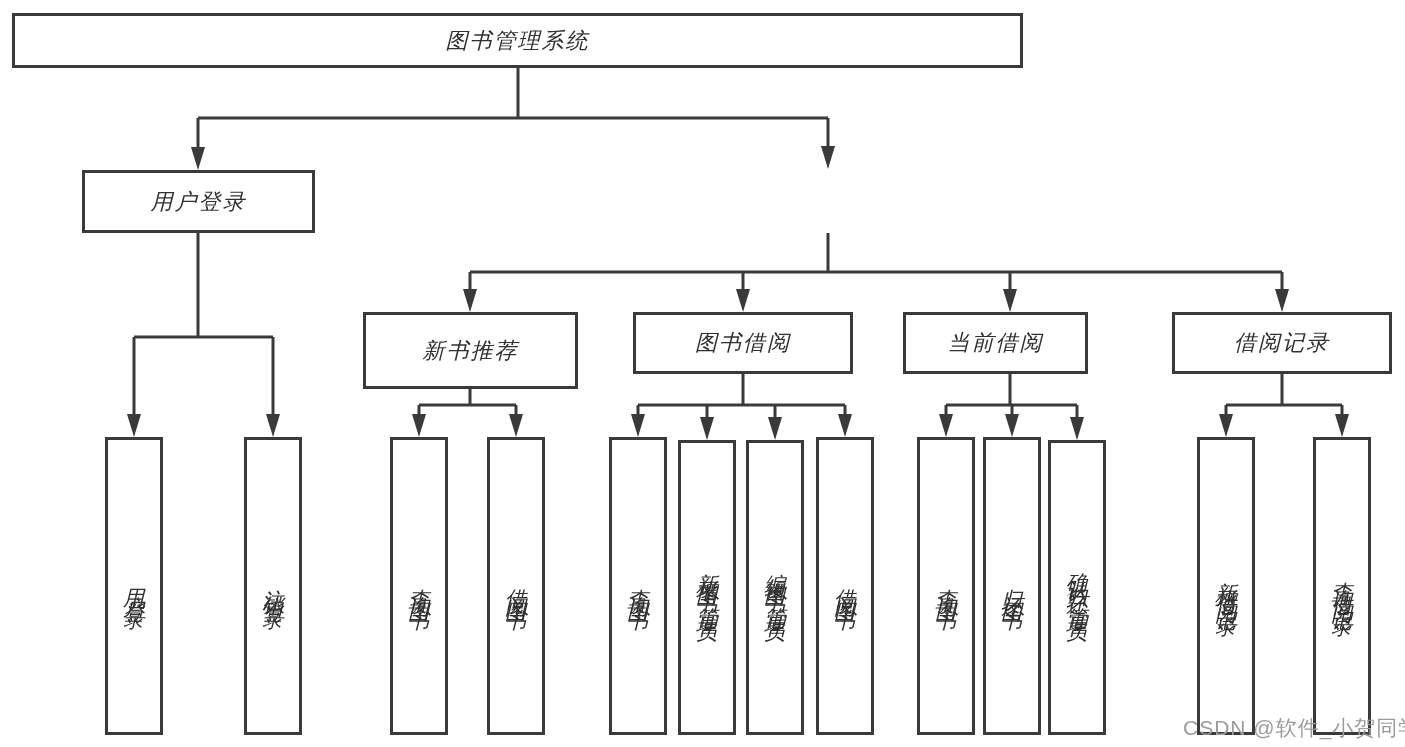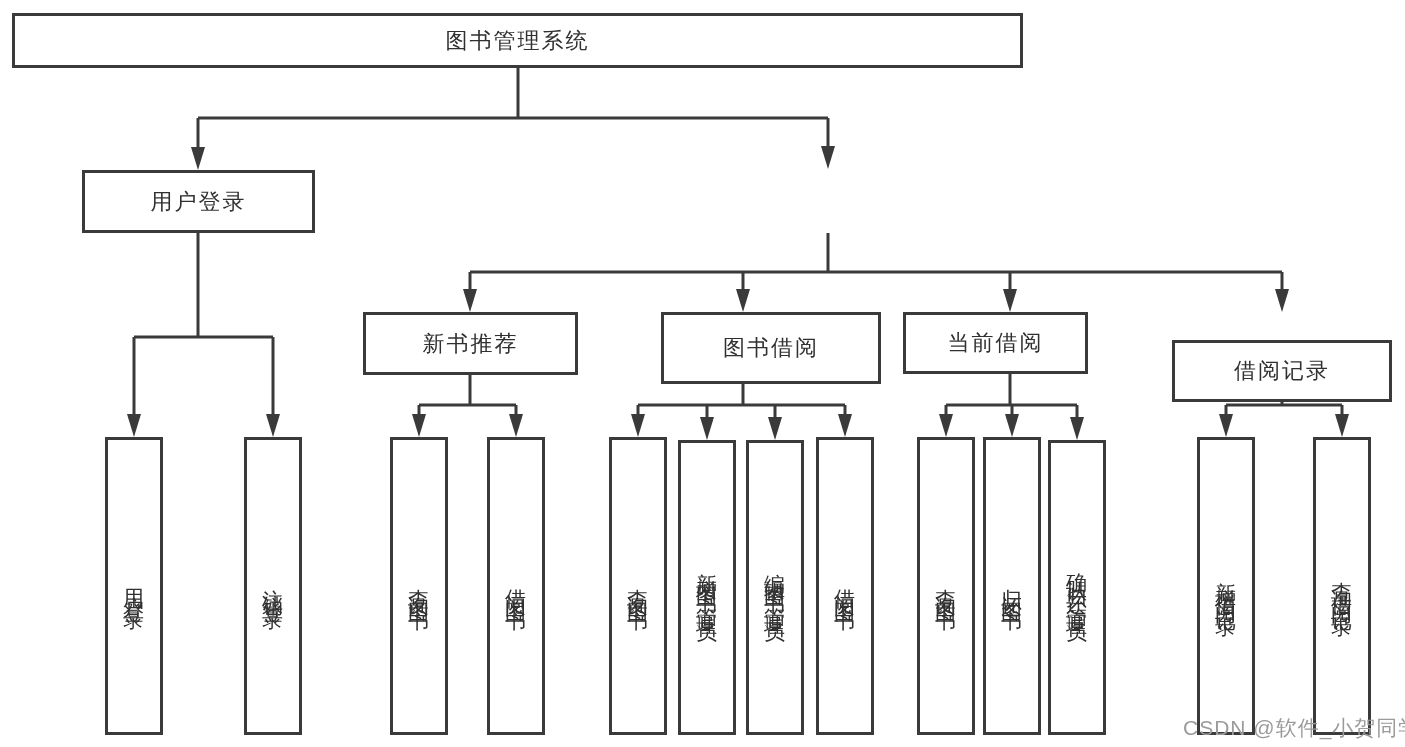--- a/index.html
+++ b/index.html
@@ -4,21 +4,21 @@
 <style>
   html,body{margin:0;padding:0;background:#ffffff;}
   .canvas{
     position:relative;width:1405px;height:747px;background:#ffffff;
     font-family:"Liberation Sans","DejaVu Sans",sans-serif;color:#303030;overflow:hidden;
   }
   .wires{position:absolute;left:0;top:0;width:1405px;height:747px;pointer-events:none;}
   .node{
     position:absolute;box-sizing:border-box;border:3px solid #3a3a3a;background:#ffffff;
     display:flex;align-items:center;justify-content:center;
-    font-size:22px;letter-spacing:2px;z-index:2;
+    font-size:22px;letter-spacing:2px;z-index:2;font-style:italic;
   }
   .leaf{top:437px;width:58px;height:298px;}
   .leaf.tall2{top:440px;height:295px;}
   .vtext{
     writing-mode:vertical-rl;text-orientation:mixed;
     font-size:21px;letter-spacing:7px;line-height:1;white-space:nowrap;
   }
   .watermark{
     position:absolute;left:1183px;top:714px;z-index:3;
     font-size:21px;letter-spacing:1px;color:#9b9b9b;white-space:nowrap;
@@ -80,30 +80,30 @@
   </svg>
 
   <div class="node" style="left:12px;top:13px;width:1011px;height:55px;">
     <span>图书管理系统</span>
   </div>
 
   <div class="node" style="left:82px;top:170px;width:233px;height:63px;">
     <span>用户登录</span>
   </div>
 
-  <div class="node" style="left:363px;top:312px;width:215px;height:63px;">
+  <div class="node" style="left:363px;top:312px;width:215px;height:77px;">
     <span>新书推荐</span>
   </div>
-  <div class="node" style="left:633px;top:312px;width:220px;height:72px;margin-left:28px;">
+  <div class="node" style="left:633px;top:312px;width:220px;height:62px;">
     <span>图书借阅</span>
   </div>
   <div class="node" style="left:903px;top:312px;width:185px;height:62px;">
     <span>当前借阅</span>
   </div>
-  <div class="node" style="left:1172px;top:312px;width:220px;height:62px;margin-top:28px;">
+  <div class="node" style="left:1172px;top:312px;width:220px;height:62px;">
     <span>借阅记录</span>
   </div>
 
   <div class="node leaf" style="left:105px;">
     <span class="vtext">用户登录</span>
   </div>
   <div class="node leaf" style="left:244px;">
     <span class="vtext">注销登录</span>
   </div>
 

